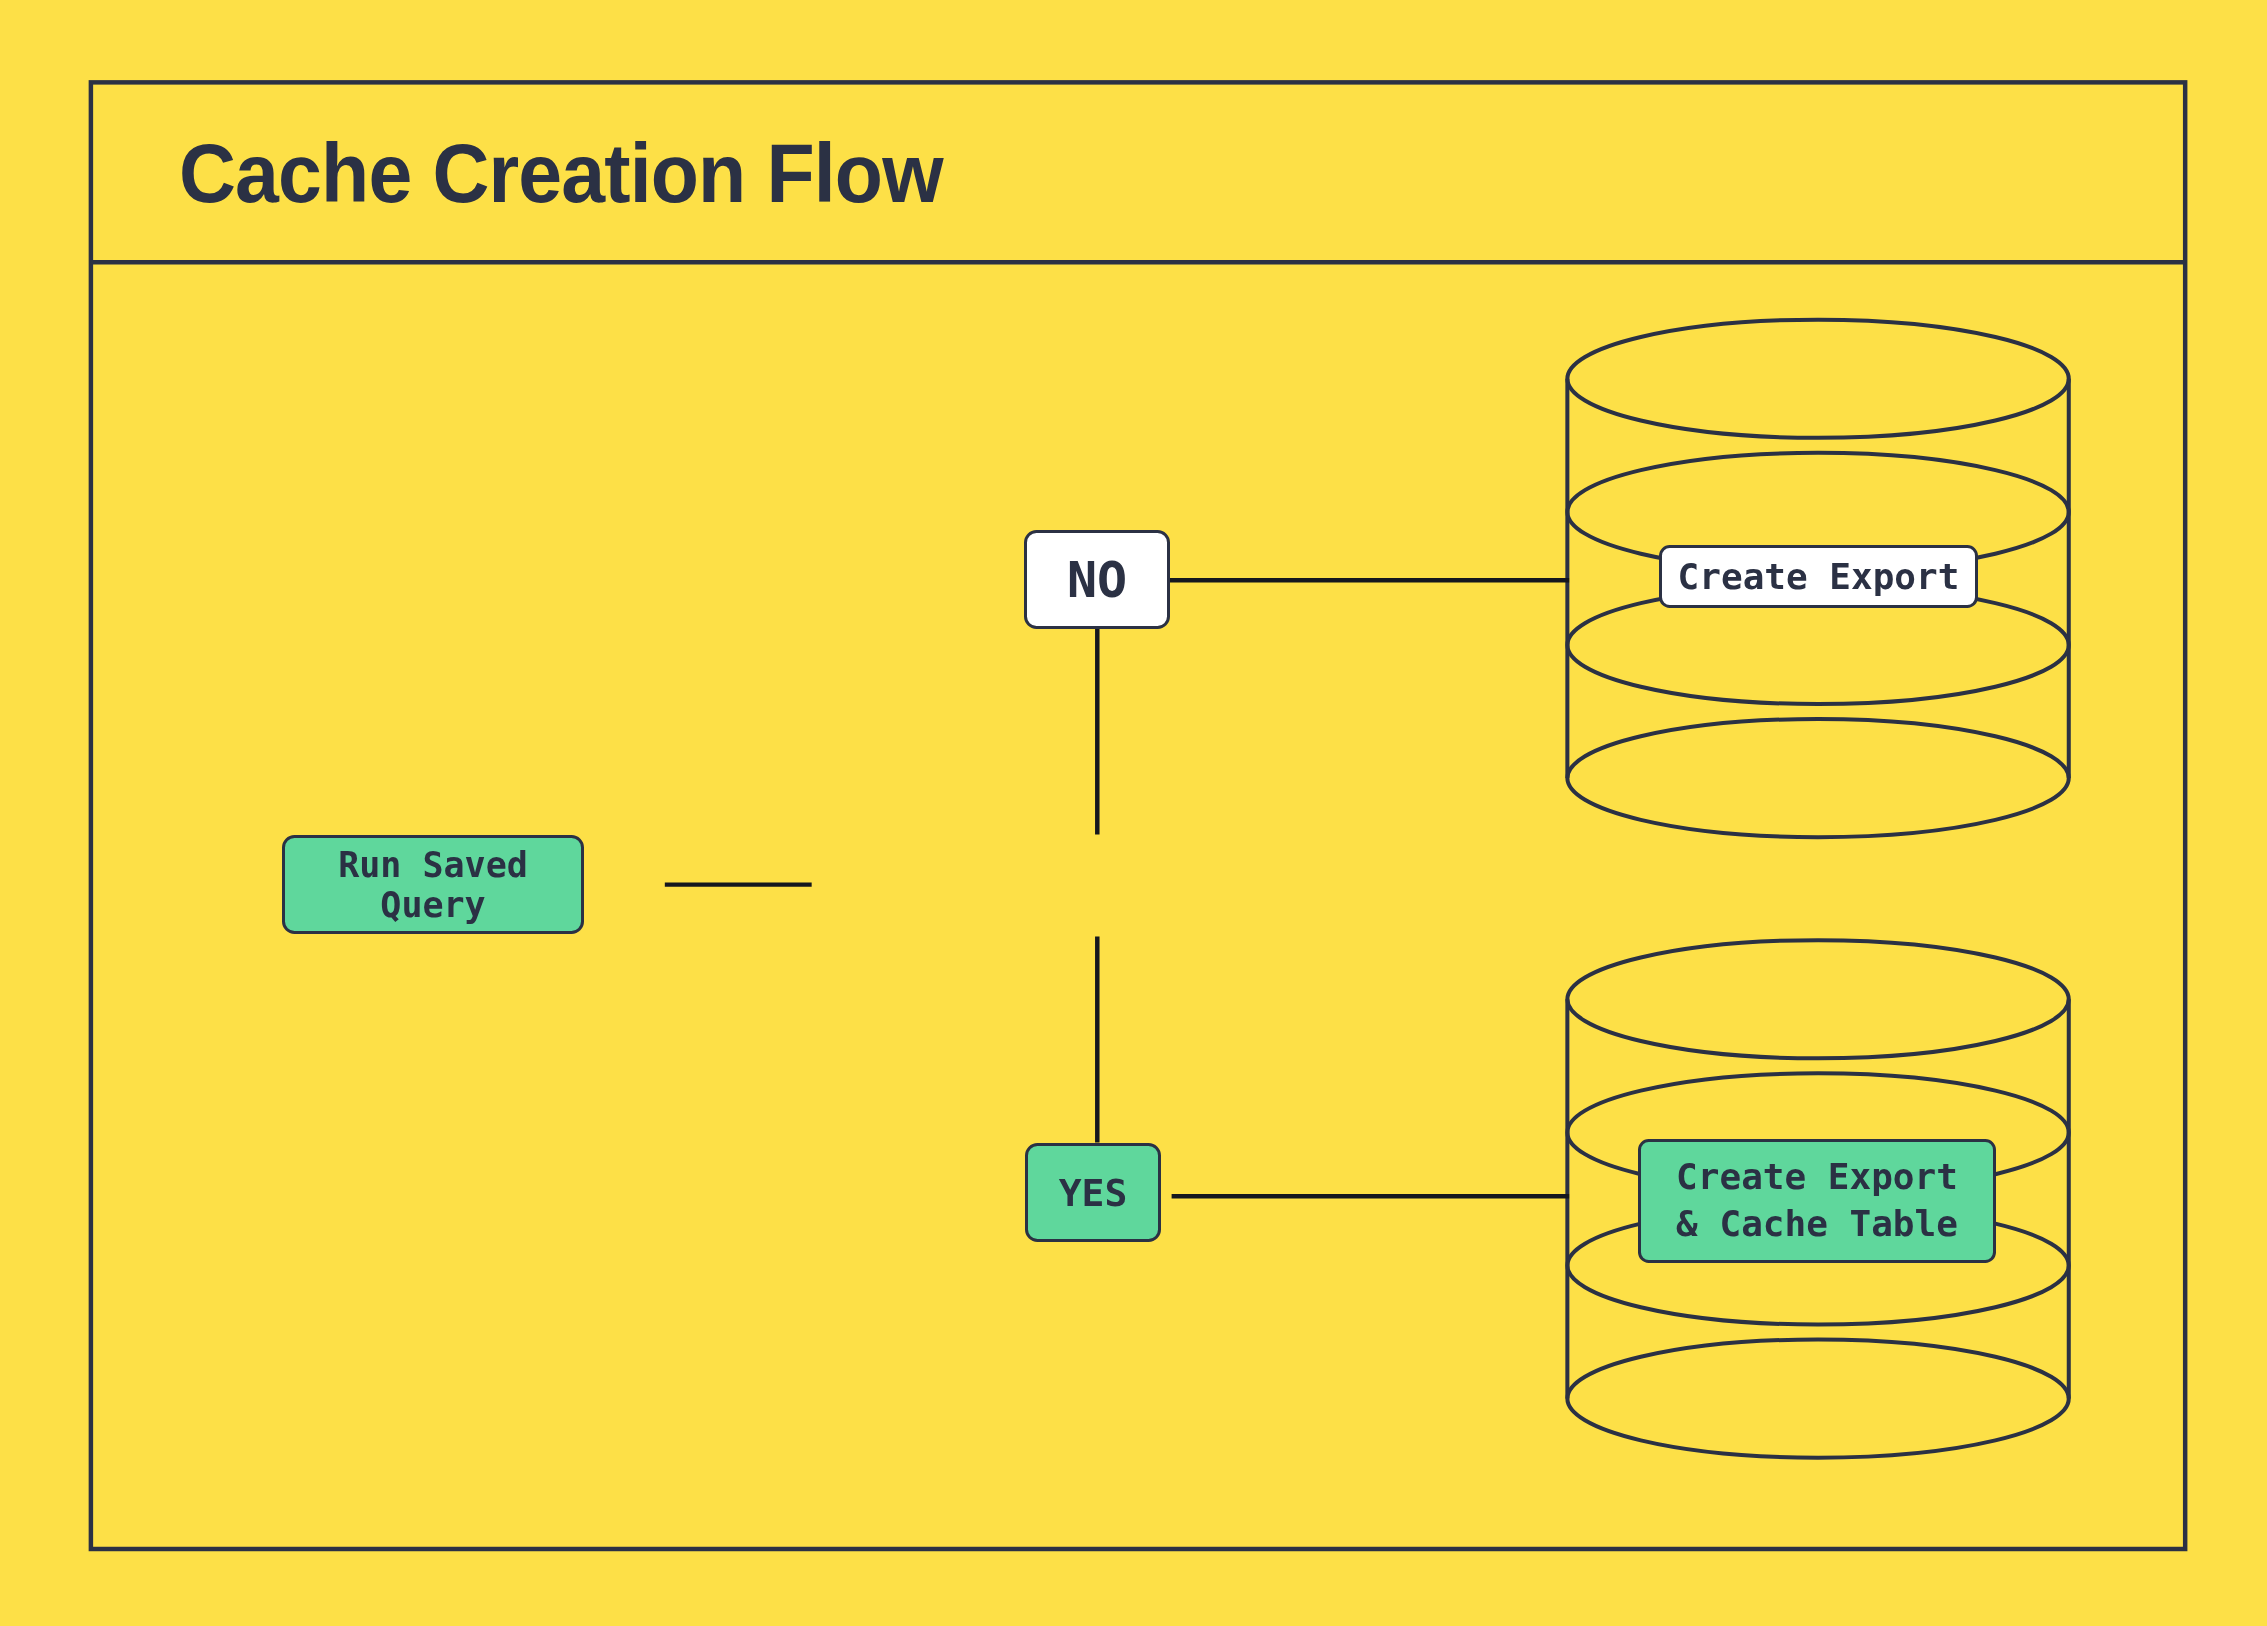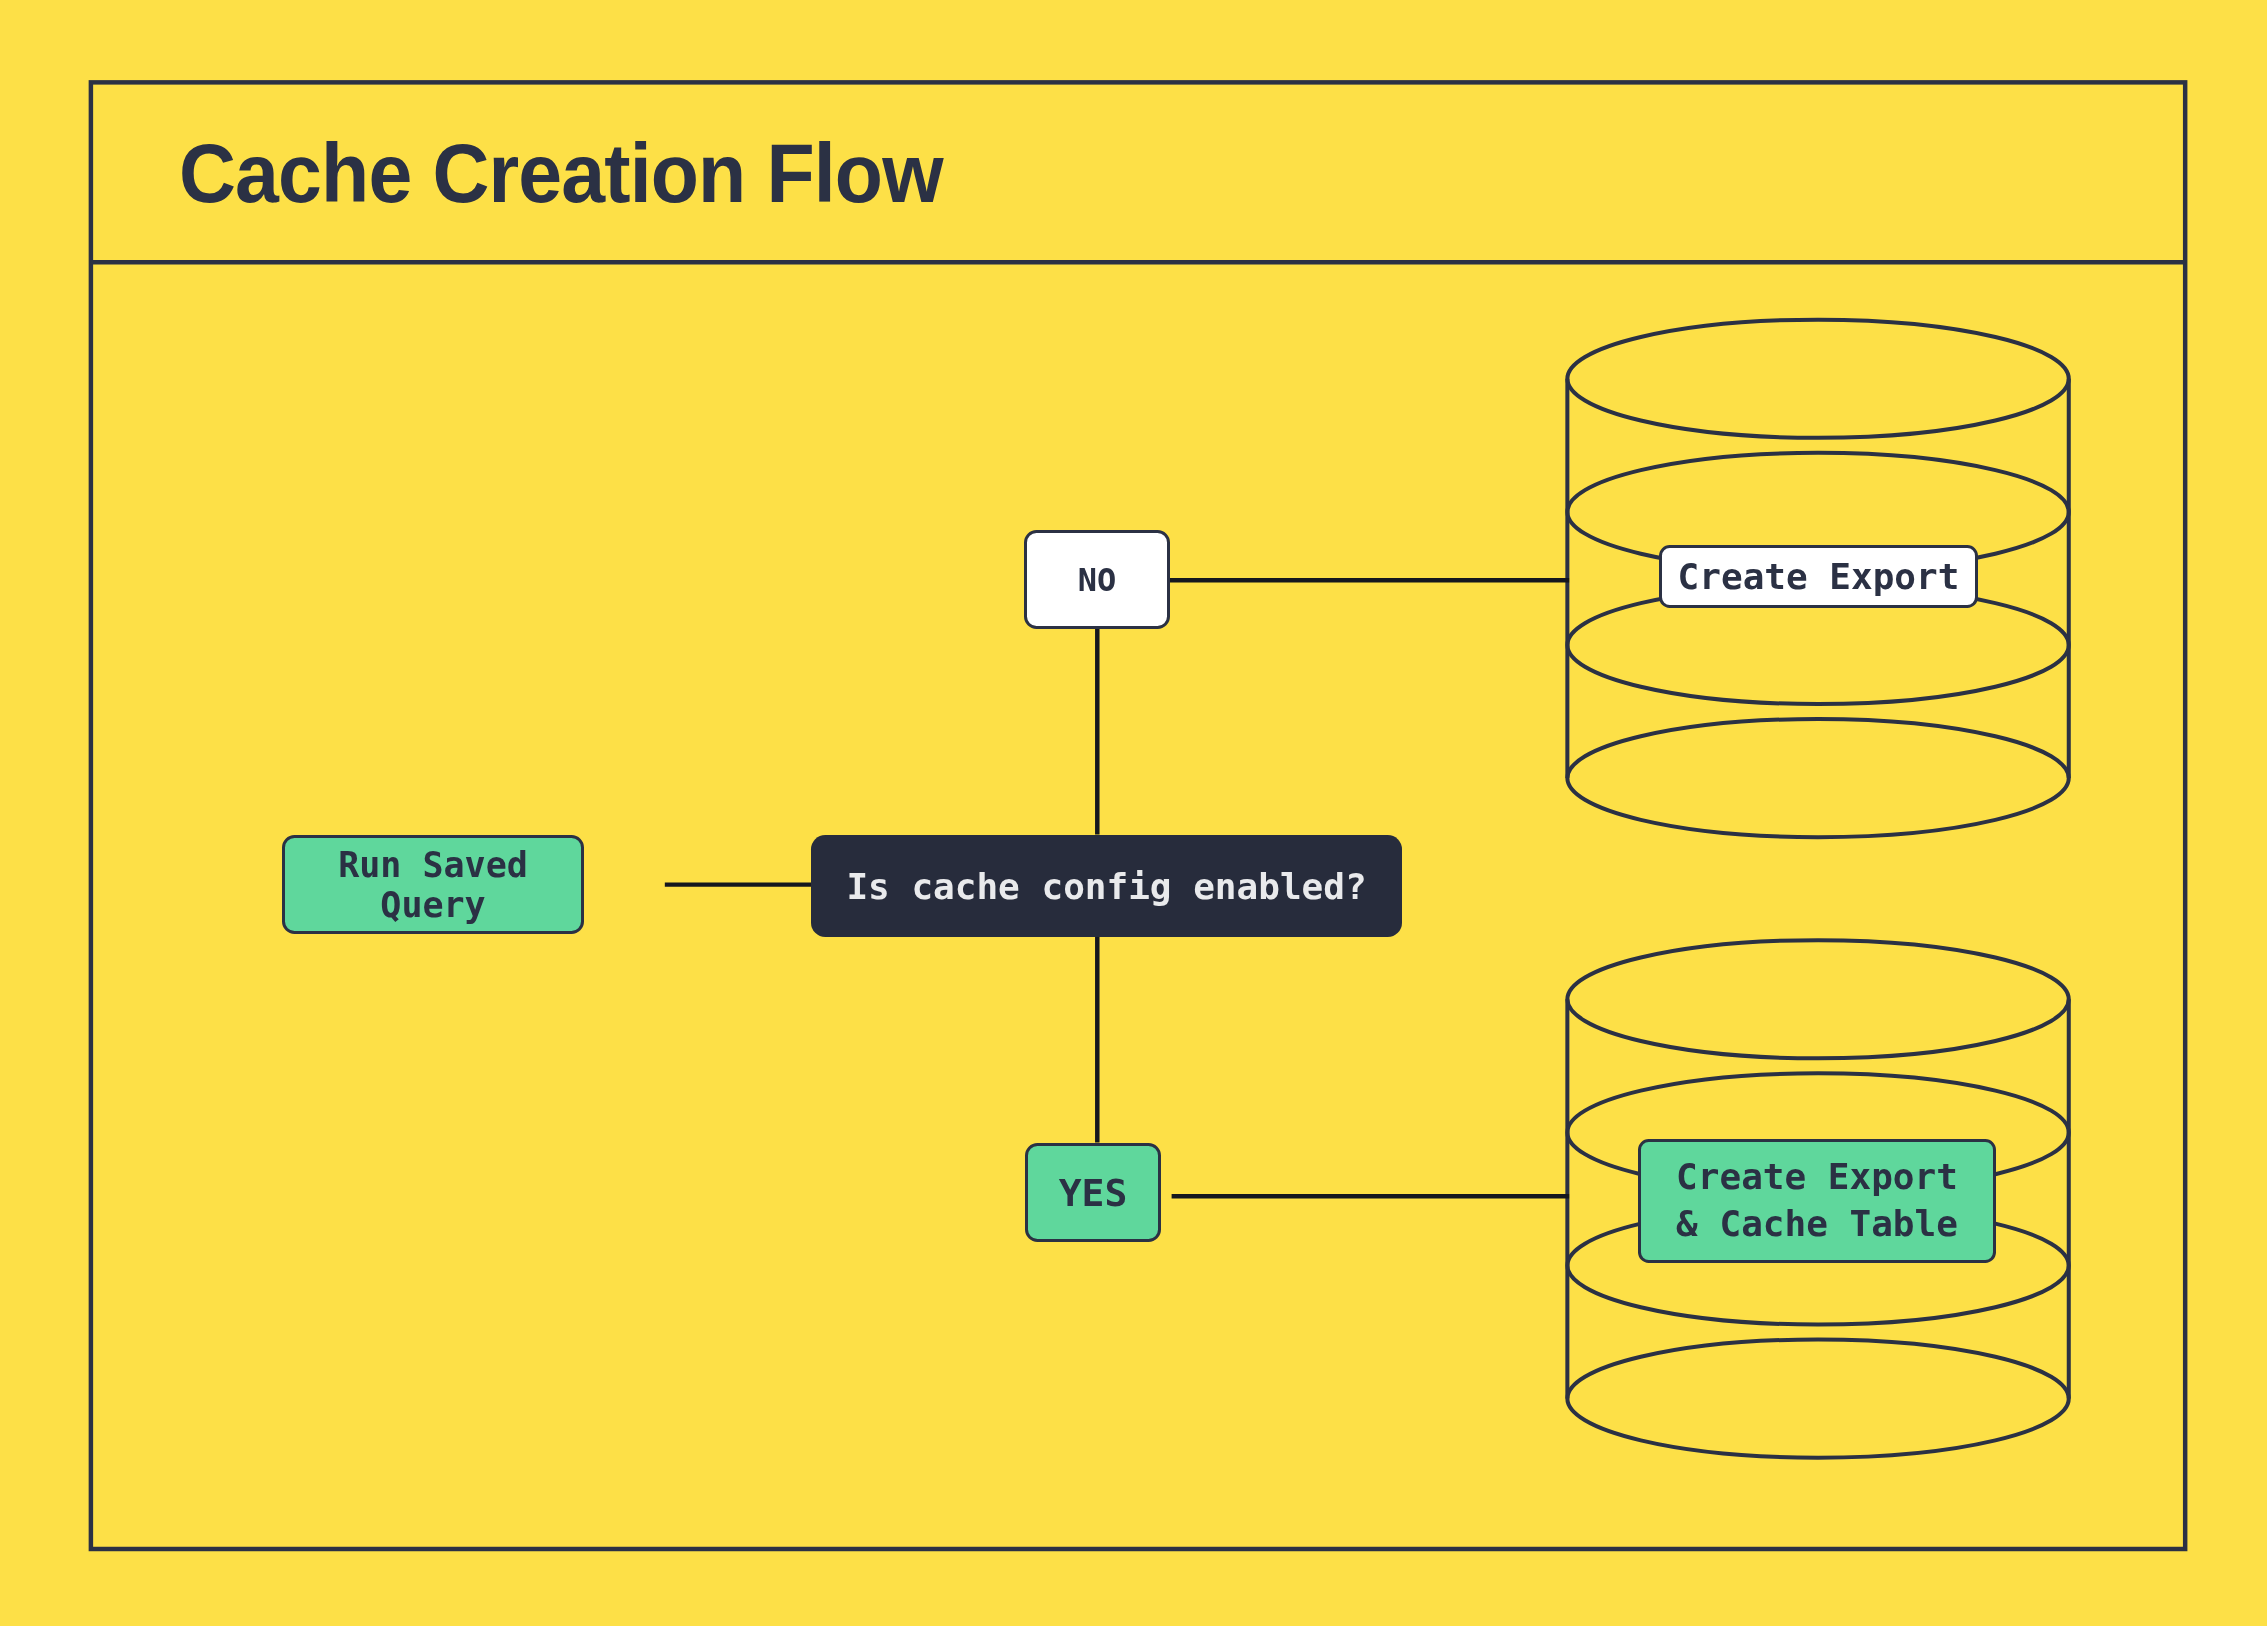--- a/index.html
+++ b/index.html
@@ -51,21 +51,21 @@
     background: #272c3c;
     border-radius: 14.3px;
     color: #e9eaec;
     font-size: 36px; font-weight: 700;
   }
   .node-no {
     left: 1024px; top: 530px; width: 146px; height: 99px;
     background: #ffffff;
     border: 3.6px solid #2b3144;
     border-radius: 12.5px;
-    font-size: 32px; font-weight: 700;
+    font-size: 50px; font-weight: 700;
   }
   .node-yes {
     left: 1025px; top: 1143px; width: 136px; height: 99px;
     background: #5fd79c;
     border: 3.6px solid #2b3144;
     border-radius: 12.5px;
     font-size: 38px; font-weight: 700;
   }
   .db-label-export {
     left: 1659px; top: 545px; width: 319px; height: 63px;
@@ -121,23 +121,20 @@
       <line x1="1308" y1="1336" x2="1752" y2="1336"></line>
     </g>
   </svg>
 
   <div class="page-title">Cache Creation Flow</div>
 
   <div class="node node-start">
     <span>Run Saved Query</span>
   </div>
 
-  <div class="node node-decision">
-    <span>Is cache config enabled?</span>
-  </div>
 
   <div class="node node-no">
     <span>NO</span>
   </div>
 
   <div class="node node-yes">
     <span>YES</span>
   </div>
 
   <div class="node db-label-export">

